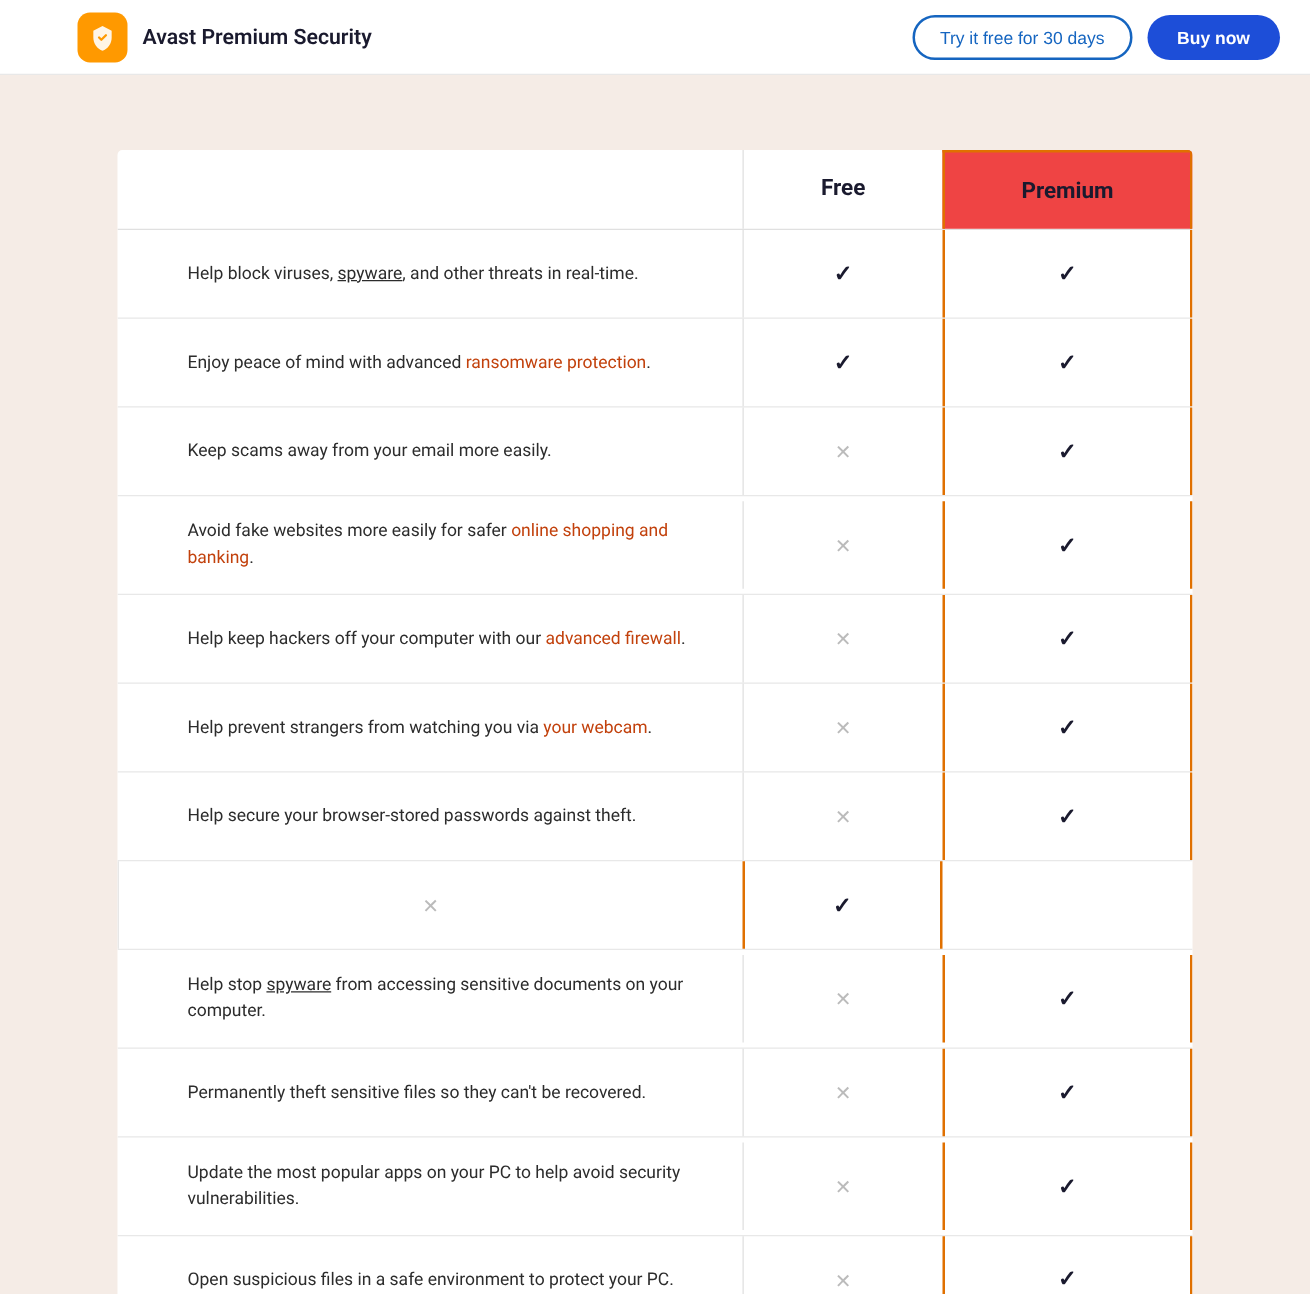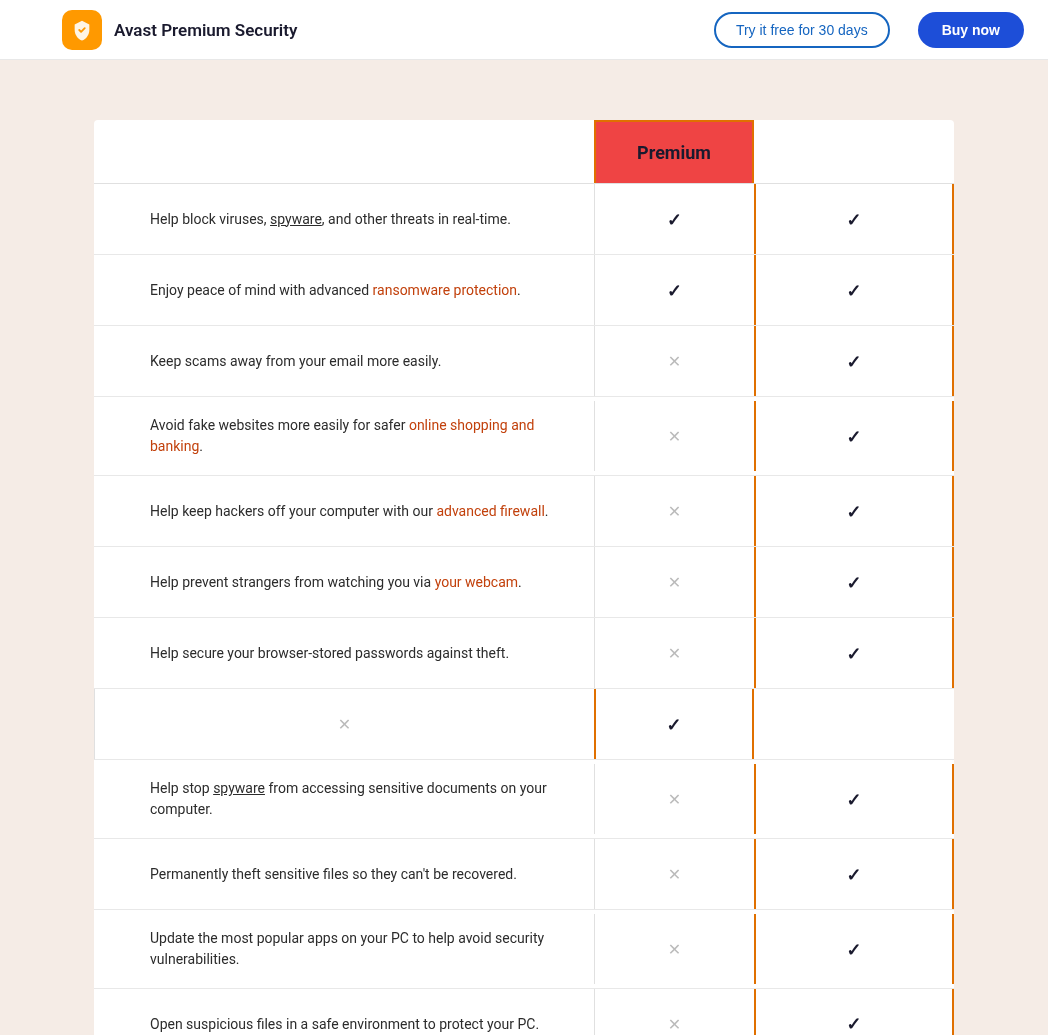--- a/index.html
+++ b/index.html
@@ -41,21 +41,21 @@
       height: 22px;
     }
     .header-title {
       font-size: 17px;
       font-weight: 600;
       color: #1a1a2e;
     }
     .header-actions {
       margin-left: auto;
       display: flex;
-      gap: 28px;
+      gap: 12px;
       align-items: flex-end;
     }
     .btn-outline {
       border: 2px solid #1565c0;
       background: #fff;
       color: #1565c0;
       padding: 8px 20px;
       border-radius: 24px;
       font-size: 14px;
       font-weight: 500;
@@ -189,20 +189,21 @@
     <button class="btn-outline">Try it free for 30 days</button>
     <button class="btn-primary">Buy now</button>
   </div>
 </header>
 
 <main class="main-content">
   <div class="comparison-table">
 
     <div class="table-header-row">
       <div class="col-feature-header"></div>
+      <div class="col-free-header">Free</div>
       <div class="col-premium-header">Premium</div>
     </div>
 
     <div id="feature-rows-container">
         <div class="feature-row">
       <div class="feature-text">Help block viruses, <span class="underline">spyware</span>, and other threats in real-time.</div>
       <div class="col-free-cell">
             <span class="check-icon">✓</span>
           </div>
       <div class="col-premium-cell">

